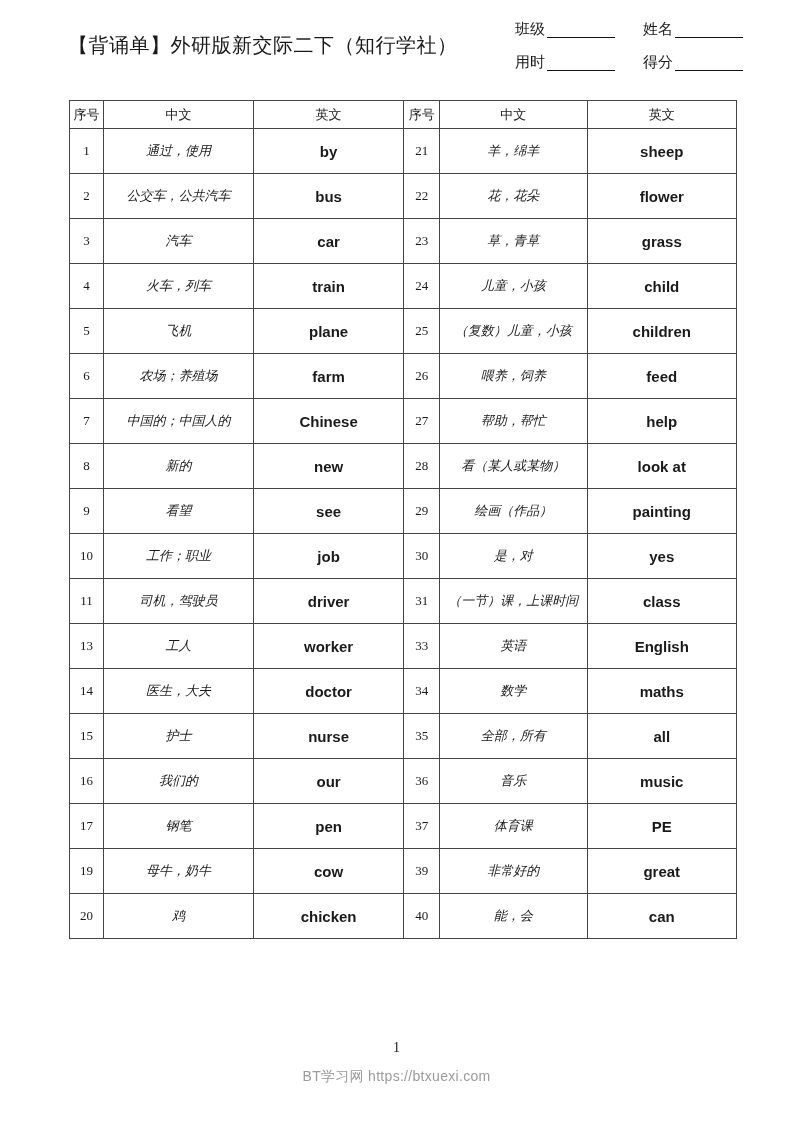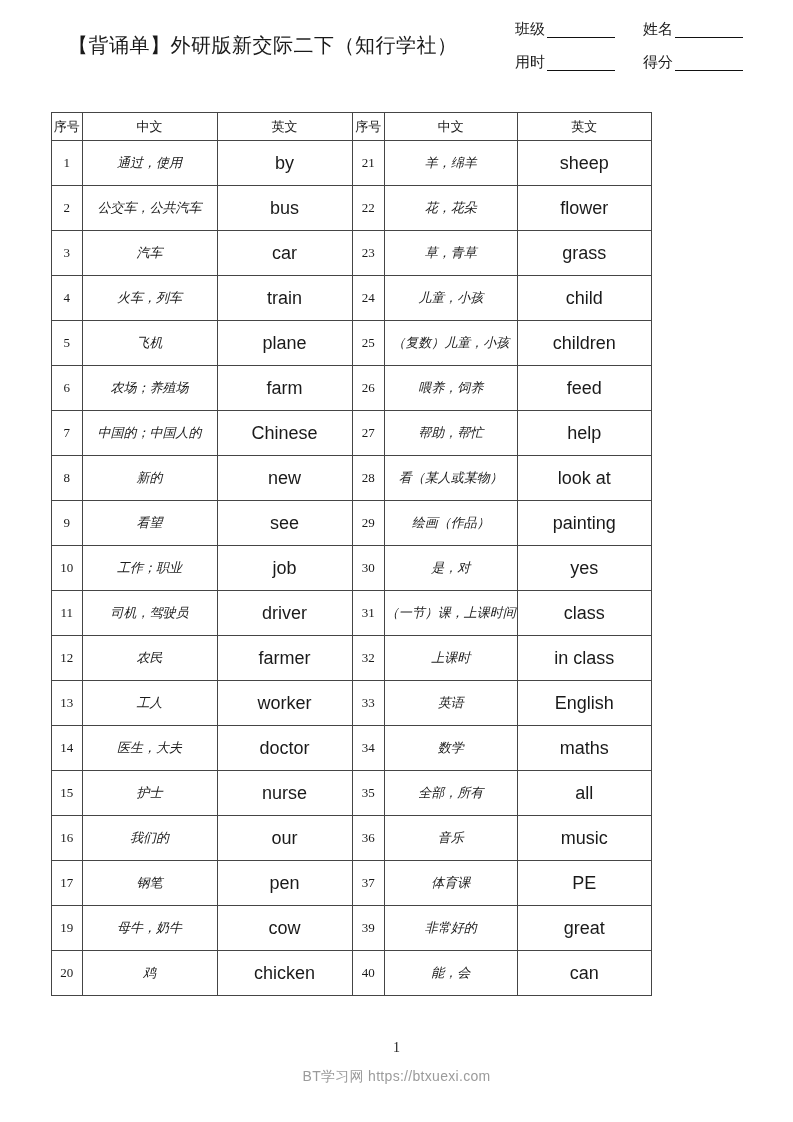--- a/index.html
+++ b/index.html
@@ -47,25 +47,24 @@
     width: 68px;
     height: 1.1em;
     border-bottom: 1.5px solid #111;
     margin-left: 2px;
   }
 
   
   .vocab-table {
     position: absolute;
     top: 100px;
-    left: 51px;
-    width: 601px;
+    left: 69px;
+    width: 668px;
     border-collapse: collapse;
     table-layout: fixed;
-    margin-top: 12px;
   }
   .vocab-table th, .vocab-table td {
     border: 1px solid #454545;
     text-align: center;
     vertical-align: middle;
     overflow: hidden;
   }
   .vocab-table th {
     height: 28px;
     font-size: 13px;
@@ -83,22 +82,23 @@
   td.cell-num {
     font-size: 13px;
     font-family: "Liberation Serif", serif;
   }
   td.cell-cn {
     font-size: 13px;
     font-family: "DejaVu Serif", "Liberation Serif", serif;
     font-style: italic;
   }
   td.cell-en {
-    font-size: 18px;
+    font-size: 15px;
     font-family: "Liberation Sans", sans-serif;
+    font-weight: bold;
   }
 
   
   .page-number {
     position: absolute;
     top: 1040px;
     left: 0;
     width: 100%;
     text-align: center;
     font-size: 14px;
@@ -248,28 +248,20 @@
       </tr>
       <tr>
         <td class="cell-num">11</td>
         <td class="cell-cn">司机，驾驶员</td>
         <td class="cell-en">driver</td>
         <td class="cell-num">31</td>
         <td class="cell-cn">（一节）课，上课时间</td>
         <td class="cell-en">class</td>
       </tr>
       <tr>
-        <td class="cell-num">12</td>
-        <td class="cell-cn">农民</td>
-        <td class="cell-en">farmer</td>
-        <td class="cell-num">32</td>
-        <td class="cell-cn">上课时</td>
-        <td class="cell-en">in class</td>
-      </tr>
-      <tr>
         <td class="cell-num">13</td>
         <td class="cell-cn">工人</td>
         <td class="cell-en">worker</td>
         <td class="cell-num">33</td>
         <td class="cell-cn">英语</td>
         <td class="cell-en">English</td>
       </tr>
       <tr>
         <td class="cell-num">14</td>
         <td class="cell-cn">医生，大夫</td>

